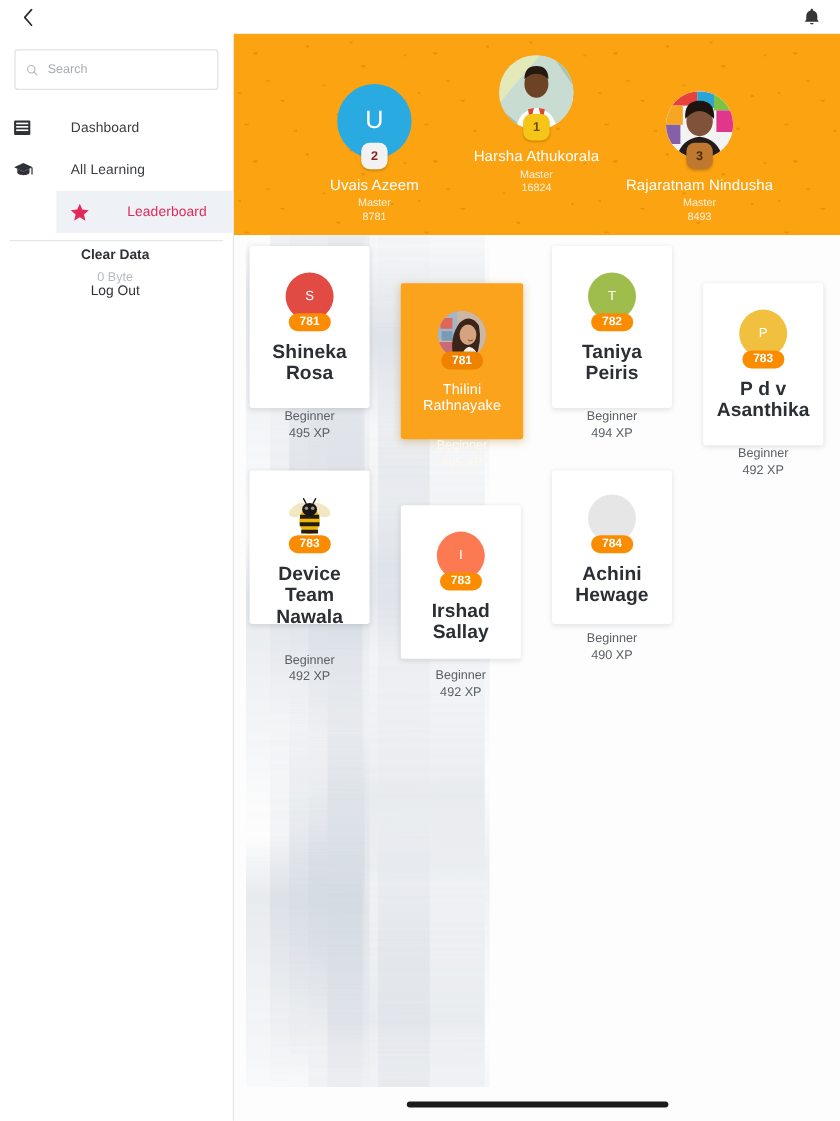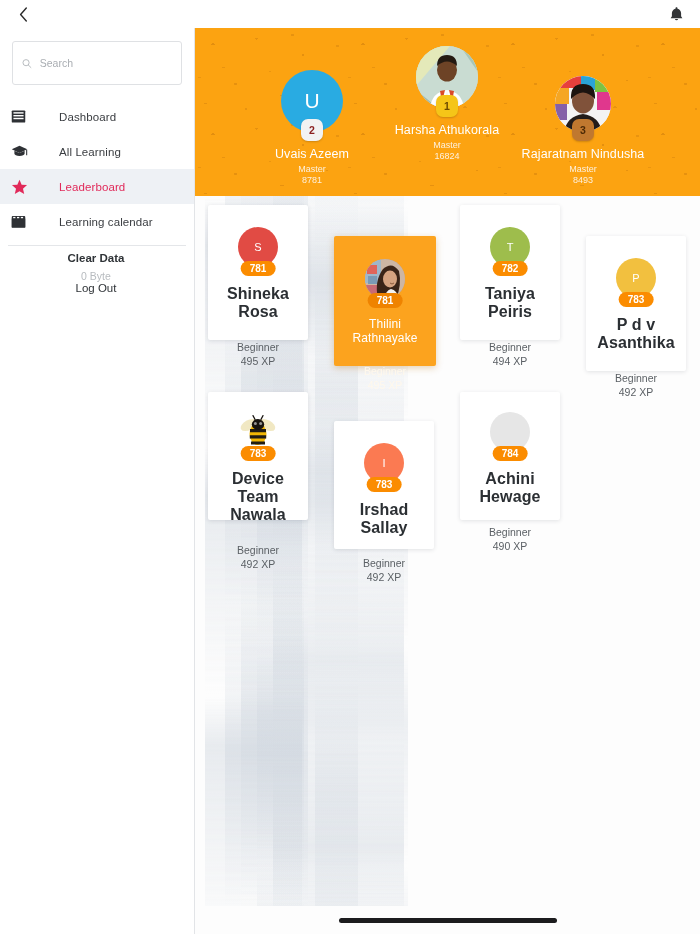--- a/index.html
+++ b/index.html
@@ -26,37 +26,37 @@
   .body-row { flex:1 1 auto; display:flex; min-height:0; }
 
   
   .sidebar {
     width:195px; flex:0 0 195px; background:#fff;
     border-right:1px solid #e2e4e7;
     display:flex; flex-direction:column; padding-top:13px;
   }
   .search-wrap { padding:0 12px 0 12px; }
   .search-box {
-    height:44px; border:1px solid #dfe1e4; border-radius:3px;
+    height:34px; border:1px solid #dfe1e4; border-radius:3px;
     display:flex; align-items:center; gap:8px; padding:0 9px; background:#fff;
   }
   .search-box input {
     border:none; outline:none; background:transparent;
     font-family:"Liberation Sans", sans-serif; font-size:10.5px; color:#6c7075; width:100%;
   }
   .search-box input::placeholder { color:#a9adb2; }
 
   .nav { margin-top:14px; }
   .nav-item {
     height:35px; display:flex; align-items:center; gap:12px;
     padding-left:11px; cursor:pointer;
   }
   .nav-item .nav-ico { width:36px; flex:0 0 36px; display:flex; align-items:center; }
   .nav-item .nav-label { font-size:11.5px; color:#3a3d41; letter-spacing:.1px; }
-  .nav-item.active { background:#eef1f5; }
+  .nav-item.active { background:#eef1f5;margin-left:47px; }
   .nav-item.active .nav-label { color:#e12a5a; }
 
   .divider { height:1px; background:#e4e6e9; margin:6px 8px 0 8px; }
 
   .meta-item {
     height:30px; display:flex; align-items:center; justify-content:space-between;
     padding:0 14px 0 12px; cursor:pointer;flex-direction:column;
   }
   .meta-item .m-label { font-size:11.5px; color:#2f3337; font-weight:bold; }
   .meta-item .m-value { font-size:10.5px; color:#b7bbbf; }
@@ -238,32 +238,20 @@
 
         <div class="nav-item active">
           <span class="nav-ico">
             <svg width="17" height="16" viewBox="0 0 18 17">
               <path d="M9 0.8 L11.3 6.0 L17.0 6.5 L12.7 10.3 L14.0 15.9 L9 12.9 L4.0 15.9 L5.3 10.3 L1.0 6.5 L6.7 6.0 Z" fill="#e12a5a"></path>
             </svg>
           </span>
           <span class="nav-label">Leaderboard</span>
         </div>
 
-        <div class="nav-item">
-          <span class="nav-ico">
-            <svg width="15" height="15" viewBox="0 0 16 16">
-              <rect x="0.8" y="2.2" width="14.4" height="12.3" rx="1" fill="#2e3135"></rect>
-              <rect x="0.8" y="4.9" width="14.4" height="9.6" fill="#2e3135"></rect>
-              <rect x="2.3" y="3.1" width="2.4" height="1.4" fill="#fff"></rect>
-              <rect x="6.4" y="3.1" width="2.4" height="1.4" fill="#fff"></rect>
-              <rect x="10.5" y="3.1" width="2.4" height="1.4" fill="#fff"></rect>
-            </svg>
-          </span>
-          <span class="nav-label">Learning calendar</span>
-        </div>
       </div>
 
       <div class="divider"></div>
 
       <div class="meta-item" style="margin-top:6px;">
         <span class="m-label">Clear Data</span>
         <span class="m-value">0 Byte</span>
       </div>
 
       <div class="meta-item logout">

